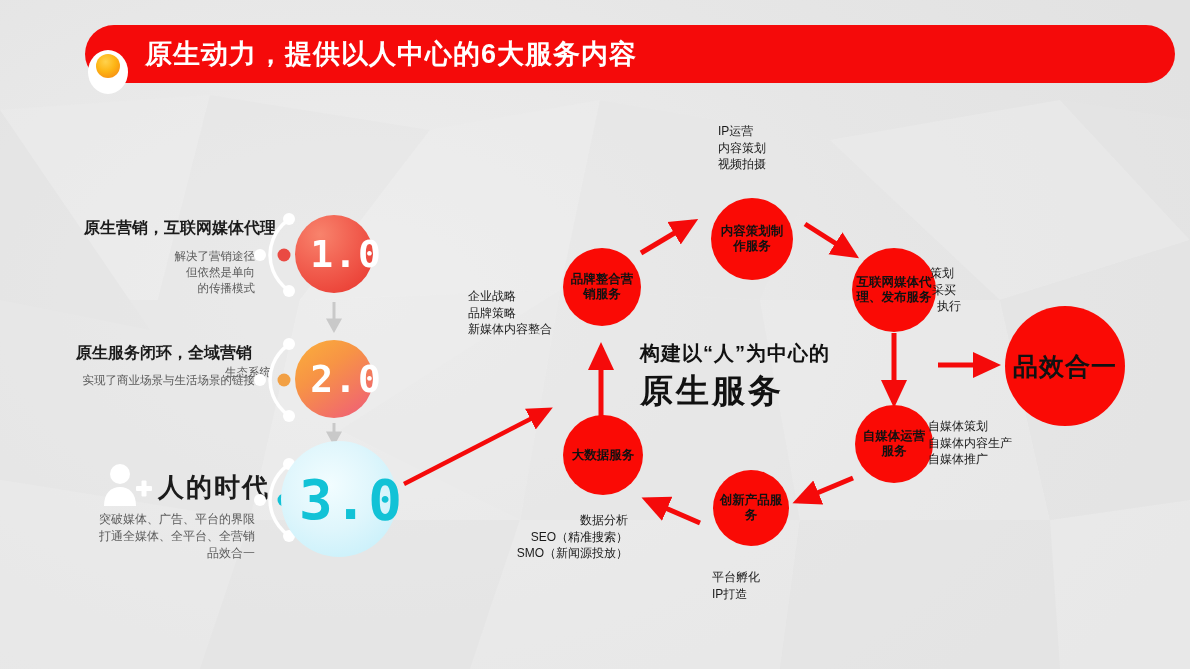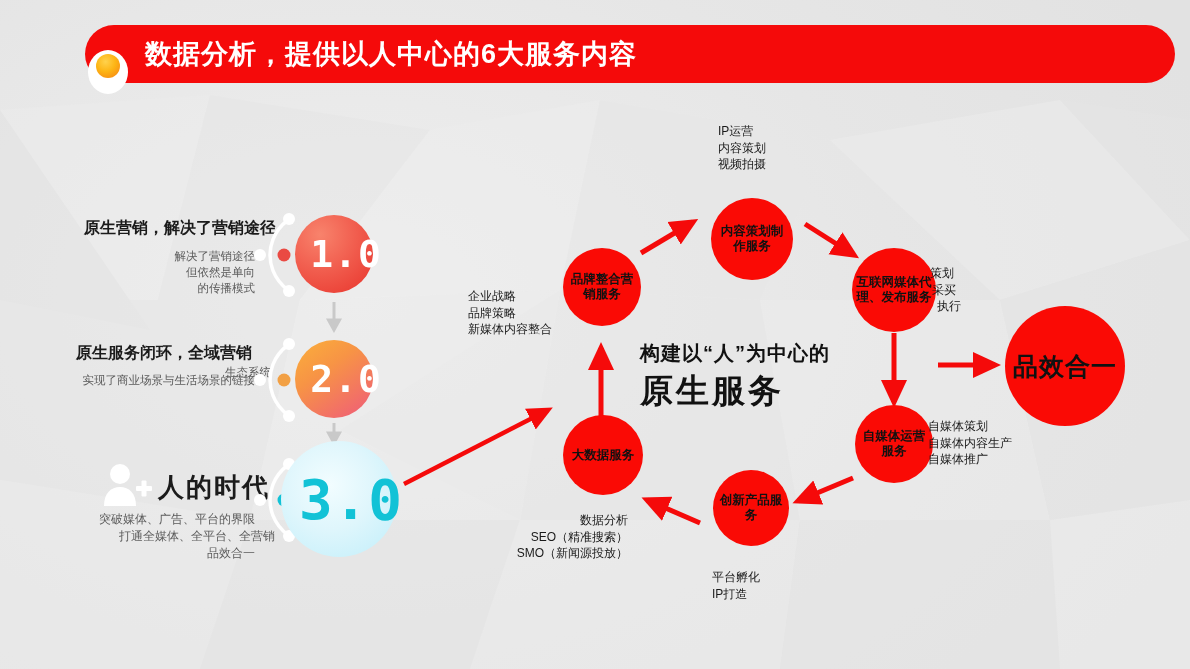--- a/index.html
+++ b/index.html
@@ -126,28 +126,28 @@
       <polygon points="520,520 800,520 780,669 470,669" fill="#ececec"></polygon>
       <polygon points="800,520 1050,520 1060,669 780,669" fill="#e6e6e6"></polygon>
       <polygon points="1050,520 1190,500 1190,669 1060,669" fill="#eeeeee"></polygon>
       <polygon points="0,110 150,330 0,300" fill="#e3e3e3"></polygon>
       <polygon points="340,430 560,290 520,520" fill="#eaeaea"></polygon>
     </g>
   </svg>
 
 
   <div class="title-bar">
-    <div class="title-text">数据分析，提供以人中心的6大服务内容</div>
+    <div class="title-text">原生动力，提供以人中心的6大服务内容</div>
   </div>
 
   <div class="egg">
     <div class="yolk"></div>
   </div>
 
-  <div class="stage-title" style="left:84px;top:218px;font-size:16px;">原生营销，解决了营销途径</div>
+  <div class="stage-title" style="left:84px;top:218px;font-size:16px;">原生营销，互联网媒体代理</div>
   <div class="stage-sub" style="left:0px;top:248px;width:255px;">解决了营销途径</div>
   <div class="stage-sub" style="left:0px;top:264px;width:255px;">但依然是单向</div>
   <div class="stage-sub" style="left:0px;top:280px;width:255px;">的传播模式</div>
 
   <svg style="position:absolute;left:258px;top:214px;width:46px;height:82px;">
     <path d="M30,6 C14,18 12,34 12,41 C12,48 14,64 30,76" stroke="#ffffff" stroke-width="3.5" fill="none" stroke-linecap="round"></path>
     <circle cx="31" cy="5" r="6" fill="#ffffff"></circle>
     <circle cx="31" cy="77" r="6" fill="#ffffff"></circle>
     <circle cx="2" cy="41" r="6" fill="#ffffff"></circle>
     <circle cx="26" cy="41" r="6.5" fill="#ea4a43"></circle>
@@ -183,21 +183,21 @@
 
   <svg class="person-icon" viewBox="0 0 54 46">
     <circle cx="20" cy="12" r="10" fill="#ffffff"></circle>
     <path d="M4,44 C4,31 11,25 20,25 C29,25 36,31 36,44 Z" fill="#ffffff"></path>
     <rect x="36" y="24" width="16" height="5" rx="1" fill="#ffffff"></rect>
     <rect x="41.5" y="18.5" width="5" height="16" rx="1" fill="#ffffff"></rect>
   </svg>
 
   <div class="stage-title" style="left:158px;top:470px;font-size:26px;letter-spacing:2px;">人的时代</div>
   <div class="stage-sub" style="left:0px;top:511px;width:255px;font-size:12px;">突破媒体、广告、平台的界限</div>
-  <div class="stage-sub" style="left:0px;top:528px;width:255px;font-size:12px;margin-left:20px;">打通全媒体、全平台、全营销</div>
+  <div class="stage-sub" style="left:0px;top:528px;width:255px;font-size:12px;">打通全媒体、全平台、全营销</div>
   <div class="stage-sub" style="left:0px;top:545px;width:255px;font-size:12px;">品效合一</div>
 
   <svg style="position:absolute;left:258px;top:459px;width:46px;height:82px;">
     <path d="M30,6 C14,18 12,34 12,41 C12,48 14,64 30,76" stroke="#ffffff" stroke-width="3.5" fill="none" stroke-linecap="round"></path>
     <circle cx="31" cy="5" r="6" fill="#ffffff"></circle>
     <circle cx="31" cy="77" r="6" fill="#ffffff"></circle>
     <circle cx="2" cy="41" r="6" fill="#ffffff"></circle>
     <circle cx="26" cy="41" r="6.5" fill="#12c2d6"></circle>
   </svg>
 

